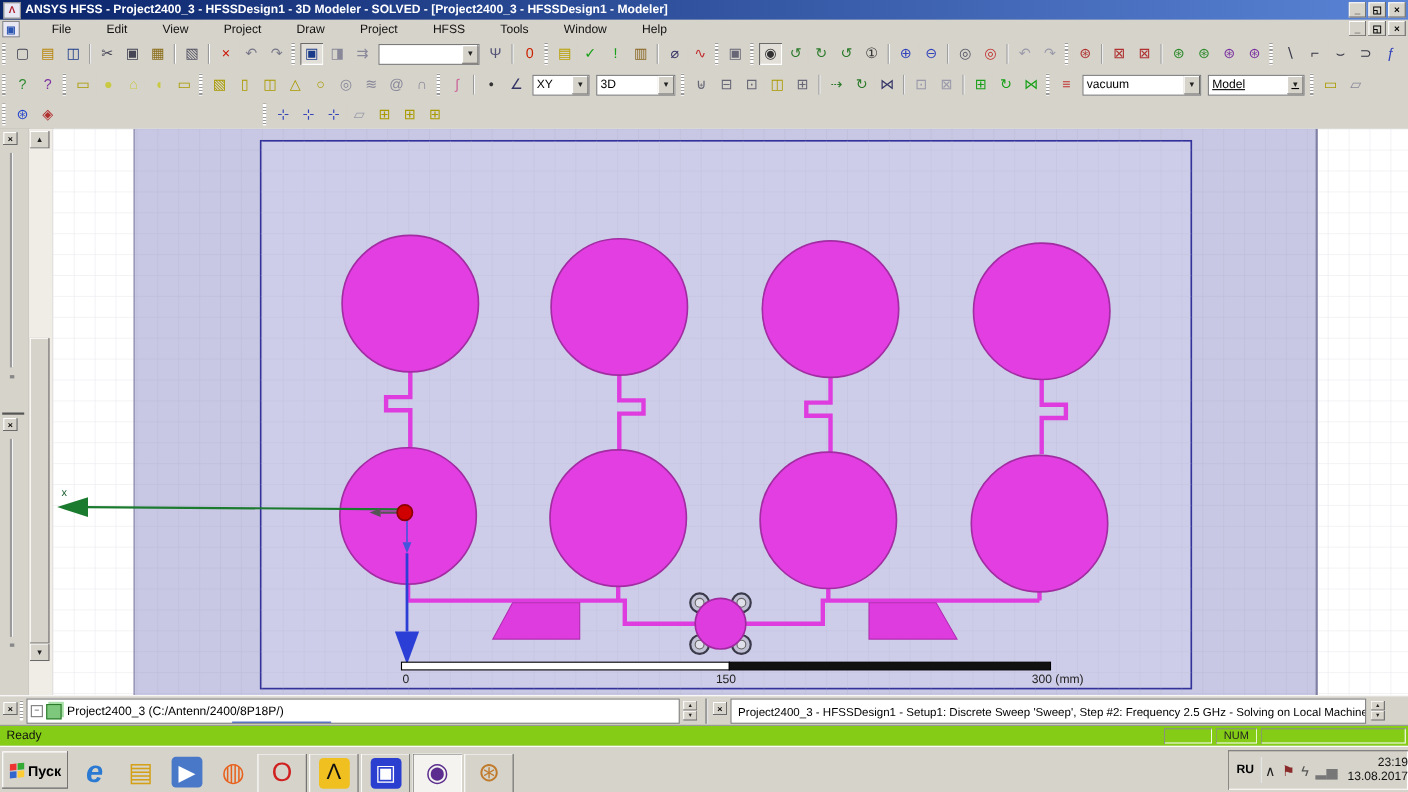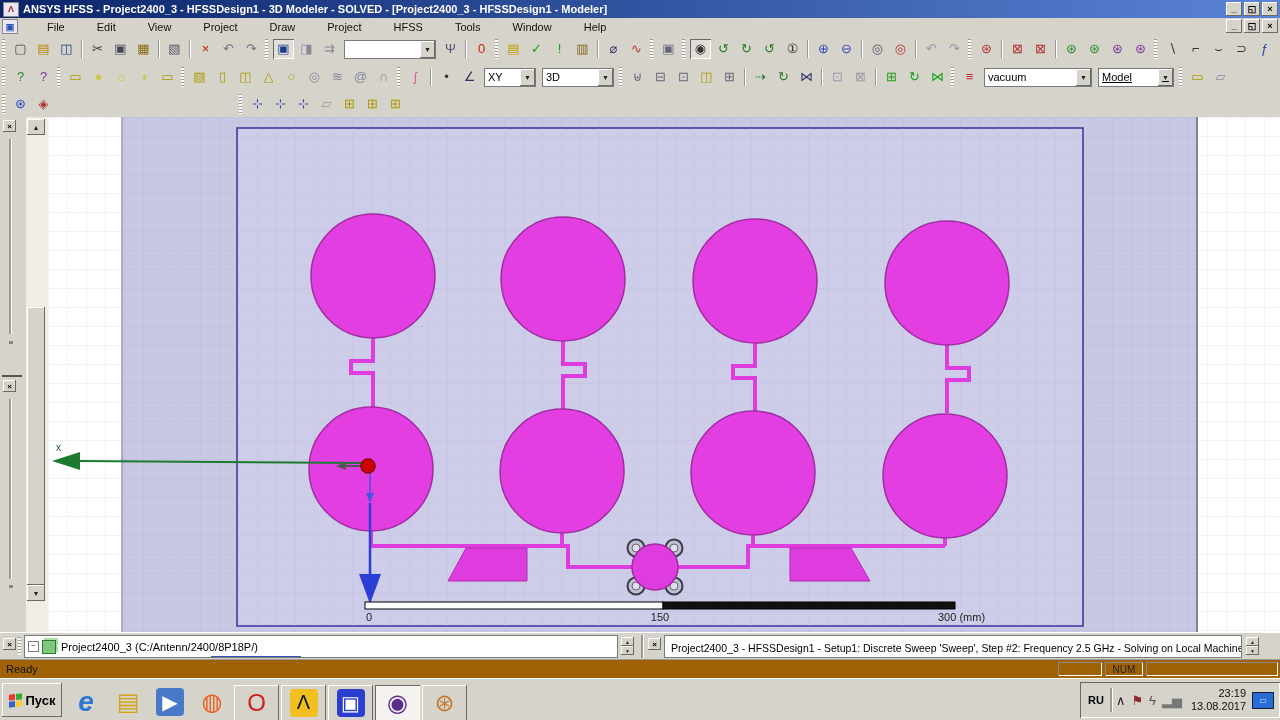--- a/index.html
+++ b/index.html
@@ -54,21 +54,21 @@
   #dockrow{left:0;top:632px;width:1280px;height:27px;background:#d6d3ca;border-top:1px solid #fff;}
   .treefield{background:#fff;border:1px solid #7a7a7a;font-size:11px;display:flex;align-items:center;
     overflow:hidden;box-sizing:border-box;}
   .expander{width:9px;height:9px;border:1px solid #7a7a7a;background:#fff;font-size:8px;line-height:7px;
     text-align:center;color:#333;margin:0 3px;}
   .prjico{width:12px;height:12px;background:#7ec87e;border:1px solid #2a7a2a;box-shadow:2px -2px 0 #a8e0a8;margin-right:5px;}
   .minispin{display:flex;flex-direction:column;}
   .minispin span{width:13px;height:9px;background:#d6d3ca;font-size:5px;display:flex;align-items:center;
     justify-content:center;box-shadow:inset -1px -1px 0 #6a6a6a, inset 1px 1px 0 #fff;color:#222;}
   
-  #statusbar{left:0;top:659px;width:1280px;height:19px;background:#a16207;font-size:11px;color:#111;
+  #statusbar{left:0;top:659px;width:1280px;height:19px;background:#84cc16;font-size:11px;color:#111;
     border-top:1px solid #9a9a9a;}
   .statcell{position:absolute;top:2px;height:14px;box-shadow:inset 1px 1px 0 #8a8a8a, inset -1px -1px 0 #fff;
     font-size:10px;display:flex;align-items:center;justify-content:center;color:#222;}
   
   #taskbar{left:0;top:678px;width:1280px;height:42px;background:#d6d3ca;border-top:1px solid #fff;}
   #startbtn{left:2px;top:4px;width:60px;height:34px;display:flex;align-items:center;justify-content:center;
     gap:4px;font-size:13px;font-weight:bold;background:#d6d3ca;}
   .winlogo{display:grid;grid-template-columns:6px 6px;grid-template-rows:6px 6px;gap:1px;transform:skewY(-6deg);}
   .winlogo i{display:block;}
   .qlicon{width:40px;height:38px;display:flex;align-items:center;justify-content:center;font-size:24px;margin-top:2px;}
@@ -232,21 +232,21 @@
       <span class="tsep"></span>
       <span class="tbi" title="duplicate-translate-icon" style="color: rgb(24, 160, 24);">⊞</span>
       <span class="tbi" title="duplicate-rotate-icon" style="color: rgb(24, 160, 24);">↻</span>
       <span class="tbi" title="duplicate-mirror-icon" style="color: rgb(24, 160, 24);">⋈</span>
       <span class="tgrip"></span>
       <span class="tbi" title="layers-icon" style="color: rgb(192, 48, 48);">≡</span>
       <span class="combo" style="width: 108px;">
         <span class="cval">vacuum</span>
         <span class="cbtn">▼</span>
       </span>
-      <span class="combo" style="width: 76px; text-decoration: underline;">
+      <span class="combo" style="width: 88px; text-decoration: underline;">
         <span class="cval">Model</span>
         <span class="cbtn">▼</span>
       </span>
       <span class="tgrip"></span>
       <span class="tbi" title="thicken-sheet-icon" style="color: rgb(169, 154, 0);">▭</span>
       <span class="tbi" title="wire-body-icon" style="color: rgb(136, 136, 153);">▱</span>
     </div>
   <div id="tb3" class="abs tbrow">
       <span class="tgrip"></span>
       <span class="tbi" title="analyze-all-icon" style="color: rgb(34, 68, 204);">⊛</span>
@@ -432,21 +432,21 @@
         <span class="qlicon qlbtn" title="floppy-app-button">
           <span class="qltile" style="background: rgb(42, 63, 208); color: rgb(255, 255, 255);">▣</span>
         </span>
         <span class="qlicon qlbtn active" title="ansys-hfss-button">
           <span style="color: rgb(91, 45, 142);">◉</span>
         </span>
         <span class="qlicon qlbtn" title="paint-app-button">
           <span style="color: rgb(192, 122, 42);">⊛</span>
         </span>
       </div>
-    <div id="tray" class="abs sunken" style="width:200px;right:0;top:3px;height:36px;">
+    <div id="tray" class="abs sunken" style="width:164px;right:0;top:3px;height:36px;">
       <span style="margin:0 6px 0 8px;font-weight:bold;">RU</span>
       <span style="width:2px;height:24px;background:#9a9a9a;border-right:1px solid #fff;"></span>
       <span id="trayicons" style="display:flex;align-items:center;">
           <span class="trayico" style="color: rgb(34, 34, 34);">∧</span>
           <span class="trayico" style="color: rgb(138, 42, 42);">⚑</span>
           <span class="trayico" style="color: rgb(85, 85, 85);">ϟ</span>
           <span class="trayico" style="color: rgb(119, 119, 119);">▂▅</span>
         </span>
       <span class="trayclock">
         <span>23:19</span><br>

